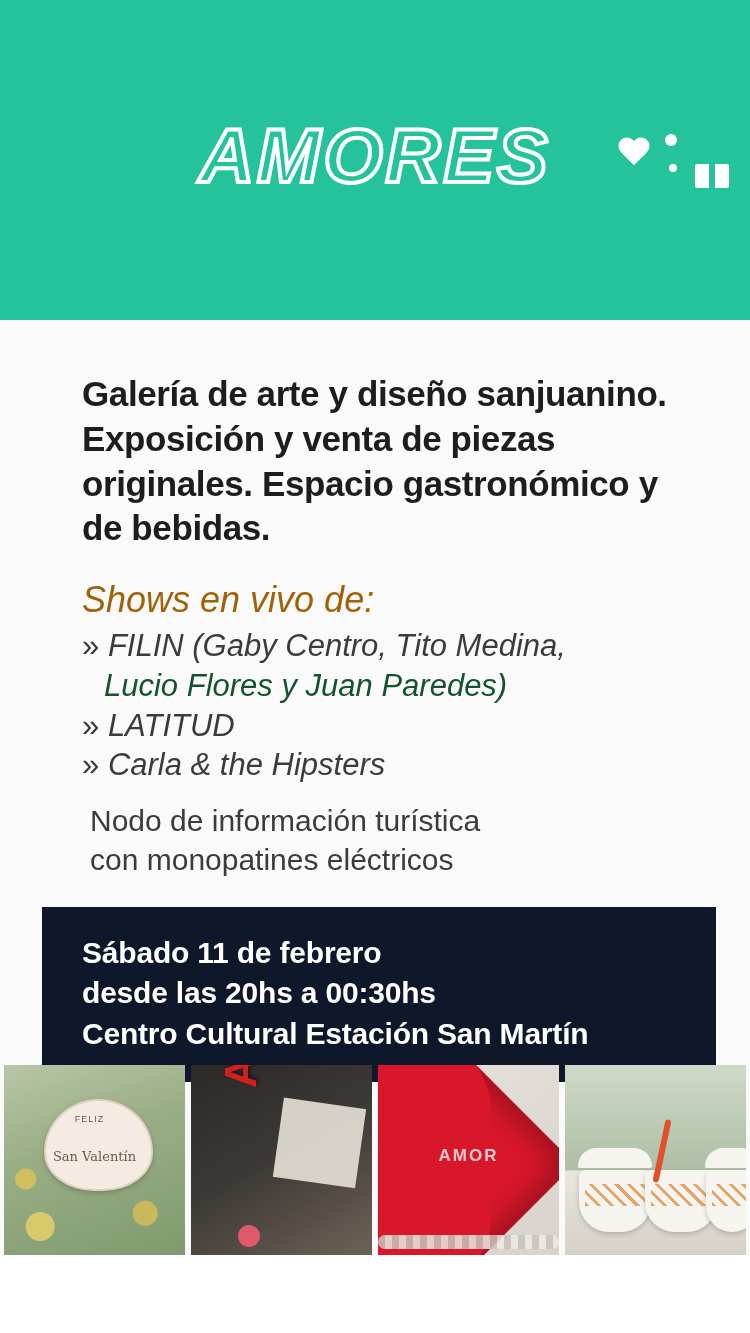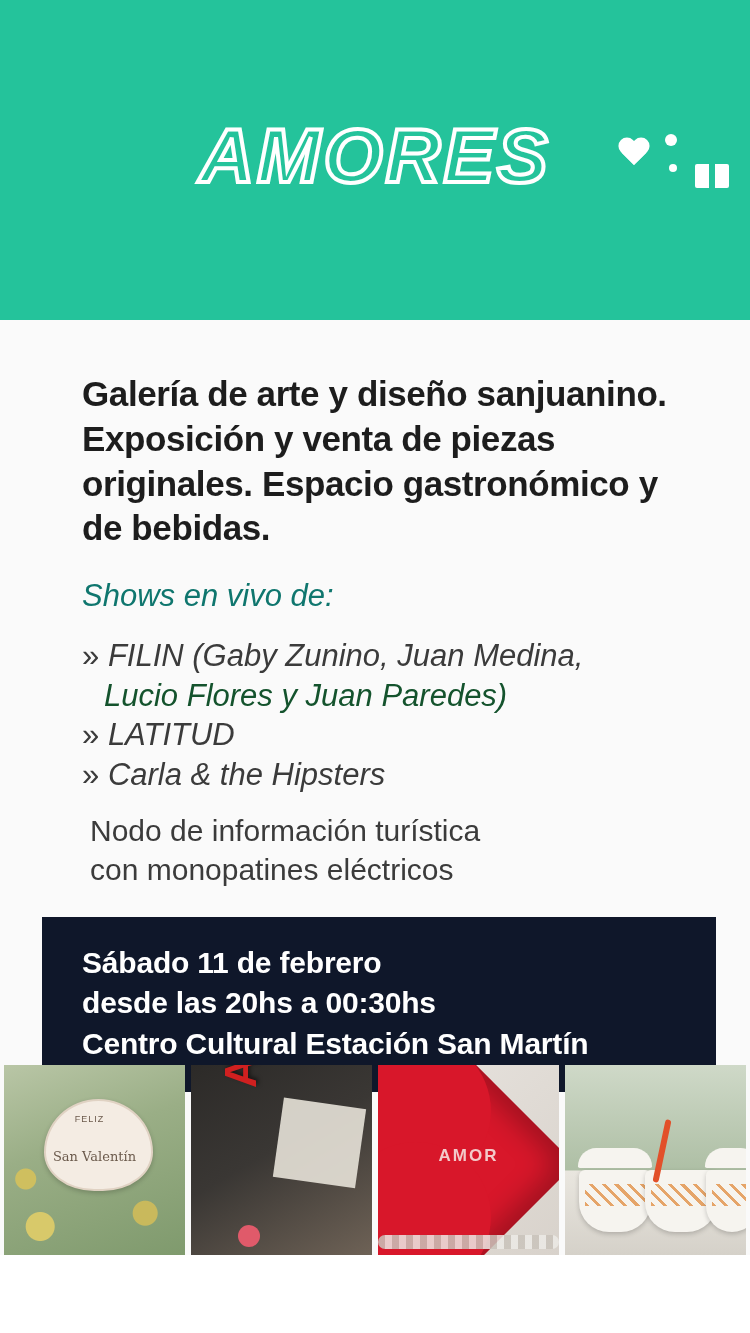--- a/index.html
+++ b/index.html
@@ -173,24 +173,24 @@
   }
   .lead {
     font-size: 35px;
     font-weight: bold;
     color: #1d1d1d;
     line-height: 1.28;
     letter-spacing: -0.4px;
     margin: 0 0 26px 0;
   }
   .shows-label {
-    font-size: 31px;
+    font-size: 36px;
     font-style: italic;
-    color: #0f766e;
-    margin: 0 0 20px 0;
+    color: #a16207;
+    margin: 0 0 4px 0;
     line-height: 1.25;
   }
   .show-item {
     font-size: 31px;
     font-style: italic;
     color: #3b3b3b;
     line-height: 1.28;
     margin: 0;
   }
   .show-item .chev {
@@ -435,21 +435,21 @@
   </div>
 
   <div class="content">
 
     <p class="lead">Galería de arte y diseño sanjuanino. Exposición y venta de piezas originales. Espacio gastronómico y de bebidas.</p>
 
     <p class="shows-label">Shows en vivo de:</p>
 
     <p class="show-item">
       <span class="chev">»</span>
-      <span>FILIN (Gaby Zunino, Juan Medina,</span>
+      <span>FILIN (Gaby Centro, Tito Medina,</span>
     </p>
     <p class="show-cont">Lucio Flores y Juan Paredes)</p>
 
     <p class="show-item">
       <span class="chev">»</span>
       <span>LATITUD</span>
     </p>
 
     <p class="show-item">
       <span class="chev">»</span>

